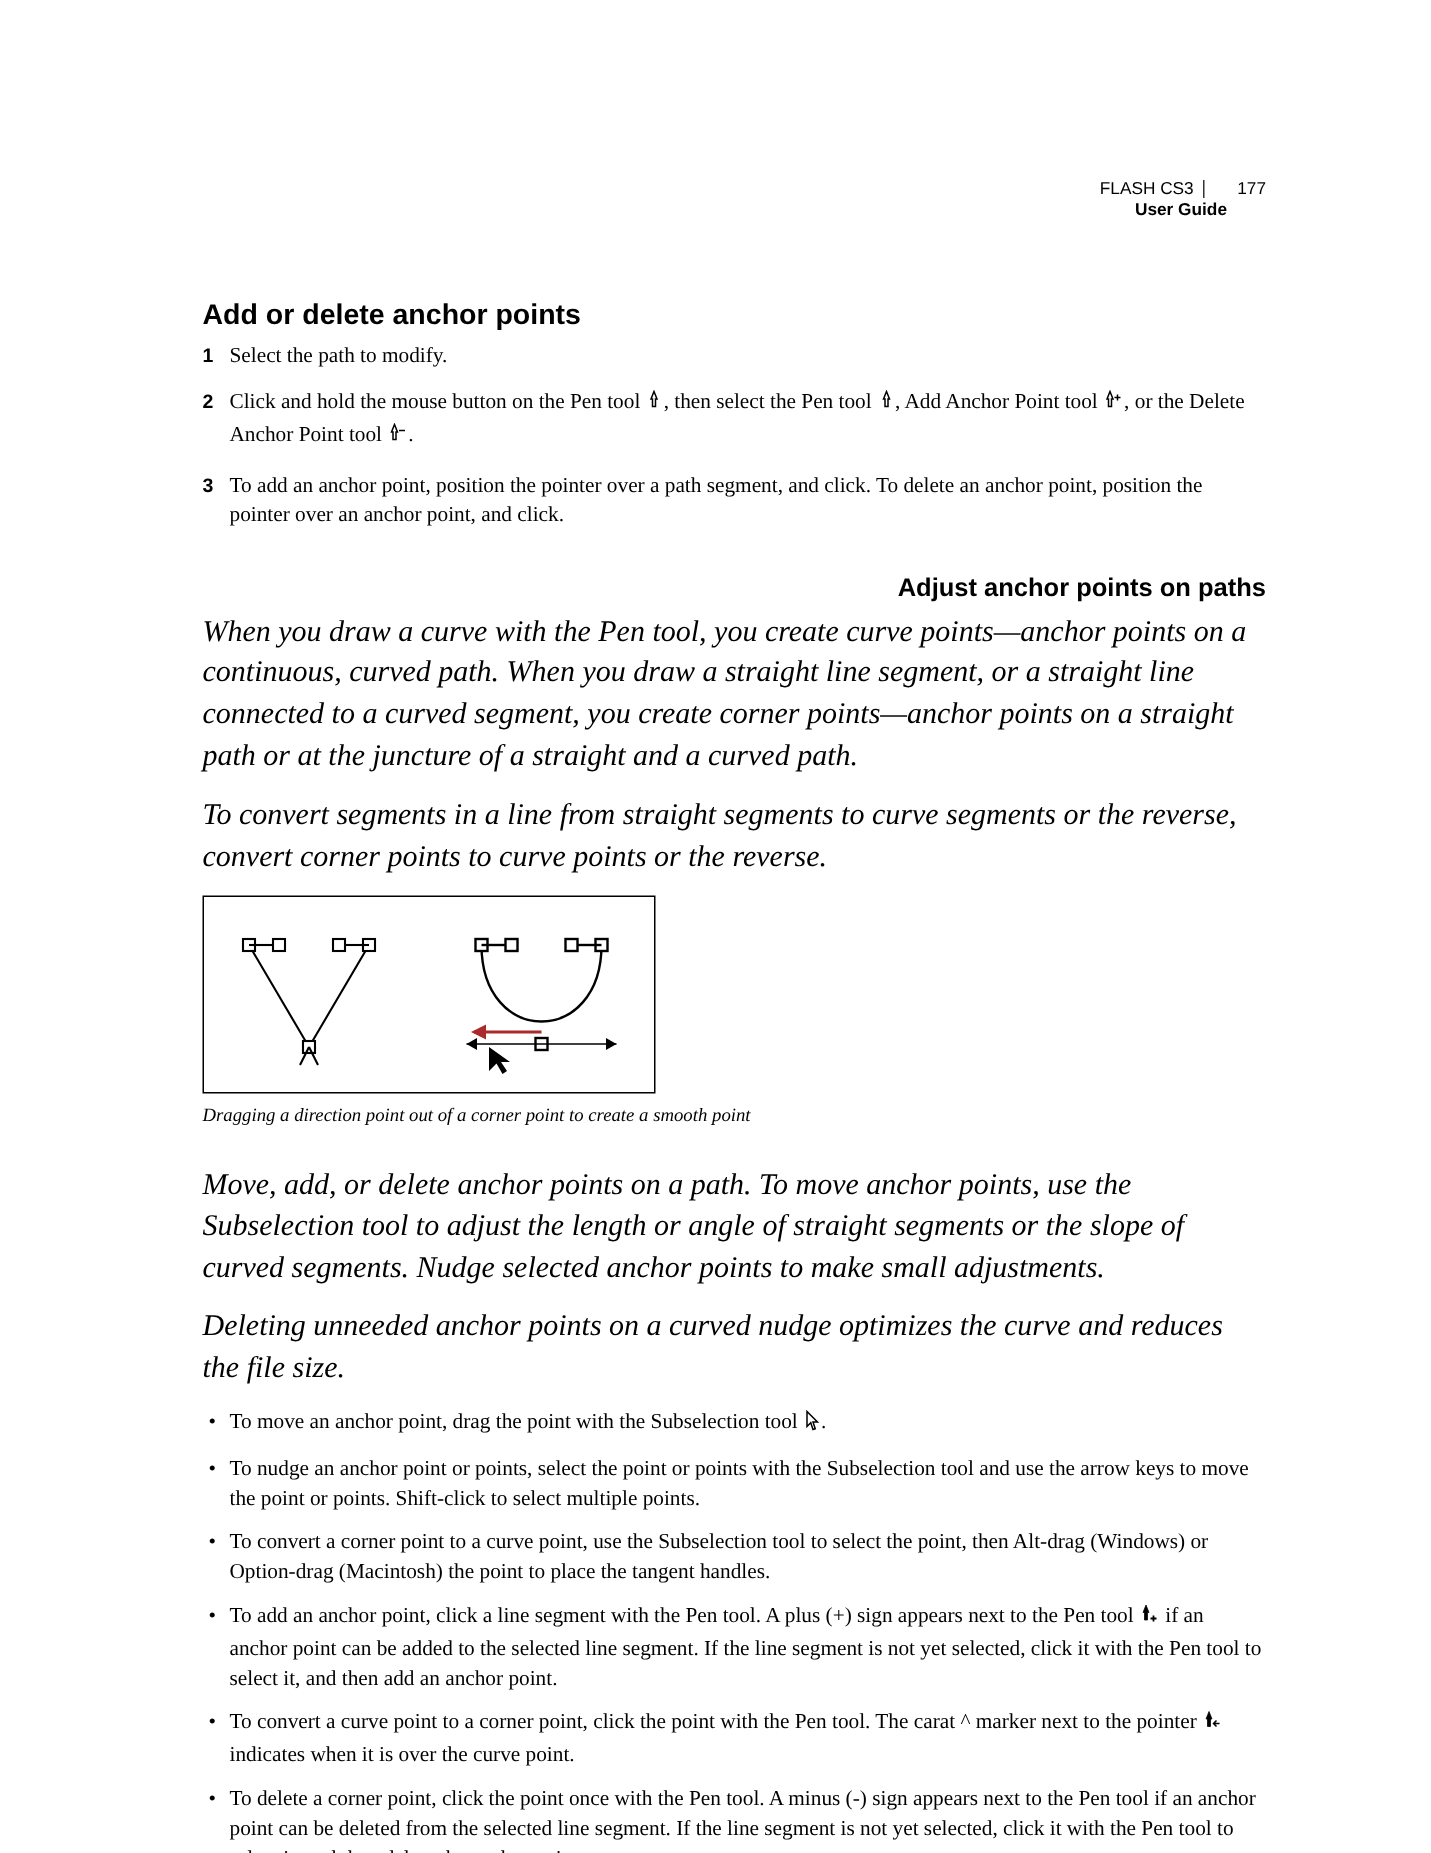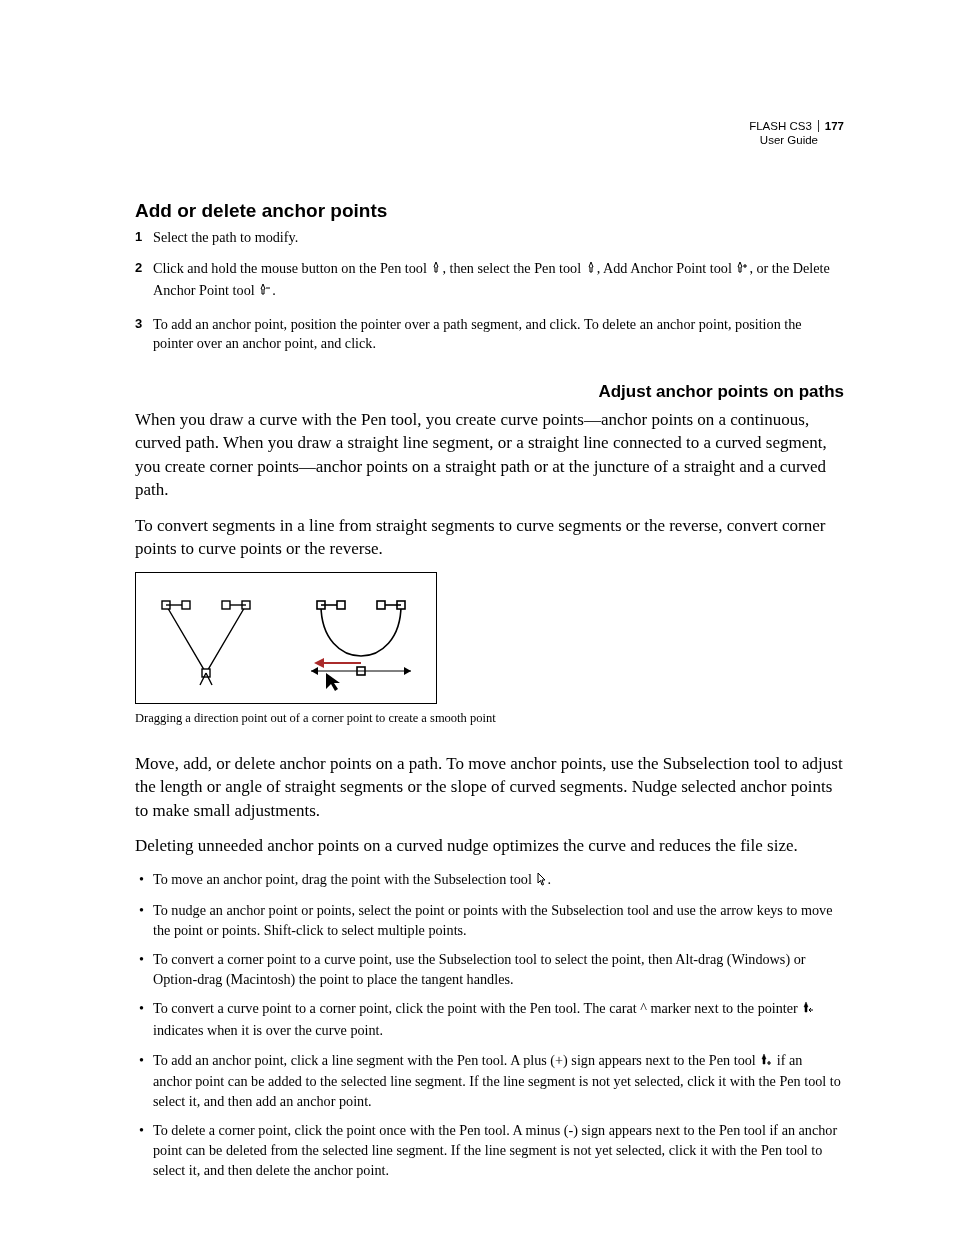--- a/index.html
+++ b/index.html
@@ -28,43 +28,45 @@
     gap: 6px;
   }
   .running-head .divider {
     display: inline-block;
     width: 1px;
     height: 12px;
     background: #333;
     vertical-align: middle;
   }
   .running-head .pageno {
-    font-weight: 700;
+    font-weight: 400;
+    margin-left: 16px;
   }
   .running-head .line2 {
-    font-weight: 400;
+    font-weight: 700;
     padding-right: 26px;
   }
   h3.subhead {
     font-family: "Myriad Pro", "Helvetica Neue", Arial, sans-serif;
     font-weight: 700;
     font-size: 19px;
     margin: 0 0 6px 0;
   }
   h2.section {
     font-family: "Myriad Pro", "Helvetica Neue", Arial, sans-serif;
     font-weight: 700;
     font-size: 17px;
     margin: 28px 0 6px 0;
     text-align: right;
   }
   p.body, .caption {
-    font-size: 17px;
+    font-size: 20px;
     line-height: 1.38;
     margin: 0 0 12px 0;
+    font-style: italic;
   }
   .caption {
     font-size: 12.5px;
     margin-top: 6px;
     margin-bottom: 24px;
   }
   ol.steps {
     list-style: none;
     padding: 0;
     margin: 0 0 12px 0;
@@ -212,29 +214,29 @@
             <path d="M3 1 L3 11 L5.5 8.5 L7 13 L8.5 12.5 L7 8 L10 8 Z" fill="#fff" stroke="#000" stroke-width="1"></path>
           </svg></span><span>.</span>
     </li>
     <li>
       <span>To nudge an anchor point or points, select the point or points with the Subselection tool and use the arrow keys to move the point or points. Shift-click to select multiple points.</span>
     </li>
     <li>
       <span>To convert a corner point to a curve point, use the Subselection tool to select the point, then Alt-drag (Windows) or Option-drag (Macintosh) the point to place the tangent handles.</span>
     </li>
     <li>
+      <span>To add an anchor point, click a line segment with the Pen tool. A plus (+) sign appears next to the Pen tool </span><span class="icon"><svg width="14" height="14" viewBox="0 0 14 14">
+            <path d="M5 1 L7 6 L6 6 L6 11 L4 11 L4 6 L3 6 Z" fill="#000" stroke="#000" stroke-width="0.5"></path>
+            <path d="M10 8 L10 12 M8 10 L12 10" stroke="#000" stroke-width="1.2"></path>
+          </svg></span><span> if an anchor point can be added to the selected line segment. If the line segment is not yet selected, click it with the Pen tool to select it, and then add an anchor point.</span>
+    </li>
+    <li>
       <span>To convert a curve point to a corner point, click the point with the Pen tool. The carat ^ marker next to the pointer </span><span class="icon"><svg width="14" height="14" viewBox="0 0 14 14">
             <path d="M5 1 L7 6 L6 6 L6 11 L4 11 L4 6 L3 6 Z" fill="#000" stroke="#000" stroke-width="0.5"></path>
             <path d="M8 9 L12 9 M10 7 L8 9 L10 11" fill="none" stroke="#000" stroke-width="1"></path>
           </svg></span><span> indicates when it is over the curve point.</span>
     </li>
     <li>
-      <span>To add an anchor point, click a line segment with the Pen tool. A plus (+) sign appears next to the Pen tool </span><span class="icon"><svg width="14" height="14" viewBox="0 0 14 14">
-            <path d="M5 1 L7 6 L6 6 L6 11 L4 11 L4 6 L3 6 Z" fill="#000" stroke="#000" stroke-width="0.5"></path>
-            <path d="M10 8 L10 12 M8 10 L12 10" stroke="#000" stroke-width="1.2"></path>
-          </svg></span><span> if an anchor point can be added to the selected line segment. If the line segment is not yet selected, click it with the Pen tool to select it, and then add an anchor point.</span>
-    </li>
-    <li>
       <span>To delete a corner point, click the point once with the Pen tool. A minus (-) sign appears next to the Pen tool if an anchor point can be deleted from the selected line segment. If the line segment is not yet selected, click it with the Pen tool to select it, and then delete the anchor point.</span>
     </li>
   </ul>
 
 </div>
 
 </body></html>

